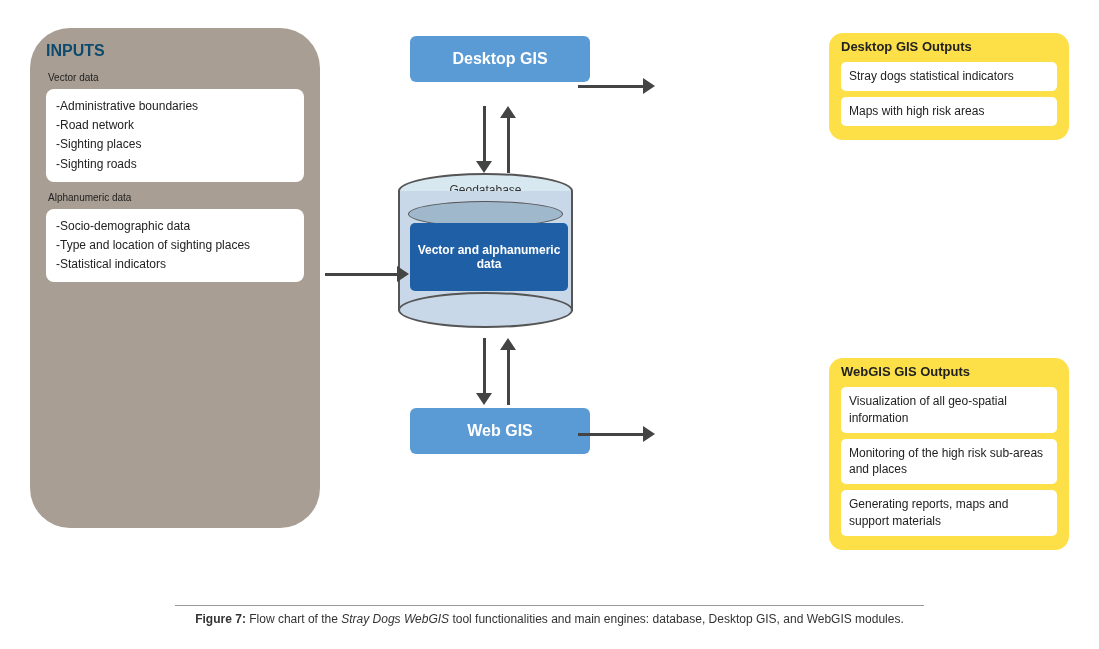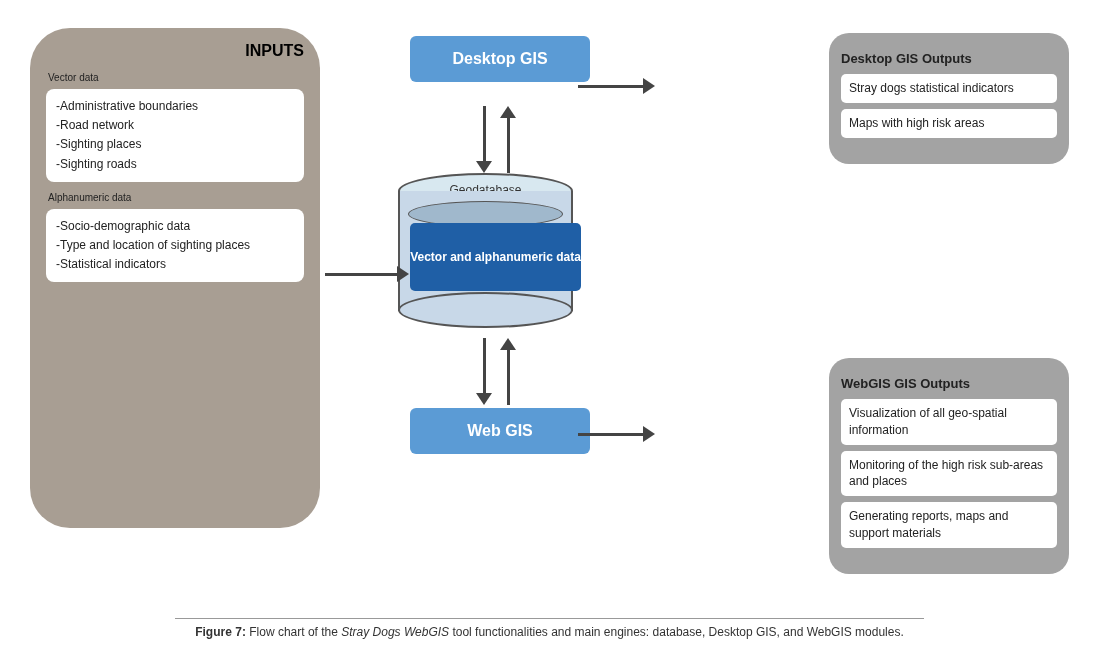--- a/index.html
+++ b/index.html
@@ -34,24 +34,24 @@
       position: absolute;
       left: 10px;
       top: 10px;
       width: 290px;
       height: 500px;
       background: #a89e93;
       border-radius: 40px;
       padding: 14px 16px;
     }
     .inputs-title {
-      text-align: right;
+      text-align: left;
       font-size: 16px;
       font-weight: bold;
-      color: #000000;
+      color: #0c4a6e;
       margin-bottom: 12px;
     }
     .inputs-section-title {
       font-size: 10px;
       color: #222;
       margin-bottom: 6px;
       margin-top: 4px;
       padding-left: 2px;
     }
     .inputs-card {
@@ -113,21 +113,21 @@
       width: 155px;
       height: 26px;
       background: #a0b8cc;
       border: 1.5px solid #555;
       border-radius: 50%;
     }
     .drum-inner-box {
       position: absolute;
       left: 12px;
       top: 50px;
-      width: 171px;
+      width: 158px;
       height: 68px;
       background: #1f5fa6;
       border-radius: 5px;
       display: flex;
       align-items: center;
       justify-content: center;
       color: #fff;
       font-size: 12px;
       font-weight: bold;
       text-align: center;
@@ -172,23 +172,23 @@
       top: 15px;
       width: 240px;
     }
     .right-outputs-bottom {
       position: absolute;
       right: 10px;
       top: 340px;
       width: 240px;
     }
     .output-box {
-      background: #a3a3a3;
-      border-radius: 20px;
-      padding: 18px 12px;
+      background: #fde047;
+      border-radius: 14px;
+      padding: 6px 12px;
     }
     .output-box-title {
       font-size: 13px;
       font-weight: bold;
       color: #222;
       margin-bottom: 8px;
     }
     .output-item {
       background: #fff;
       border-radius: 5px;
@@ -199,21 +199,21 @@
       line-height: 1.4;
     }
     .output-item:last-child { margin-bottom: 8px; }
 
     
     .caption {
       font-size: 12px;
       color: #333;
       text-align: center;
       margin-top: 16px;
-      padding: 0 20px;
+      padding: 13px 20px;
       border-top: 1px solid #999;
       padding-top: 6px;
     }
     .caption strong { font-weight: bold; }
     .caption em { font-style: italic; }
   </style>
 </head>
 <body>
 
 <div class="main-container">

